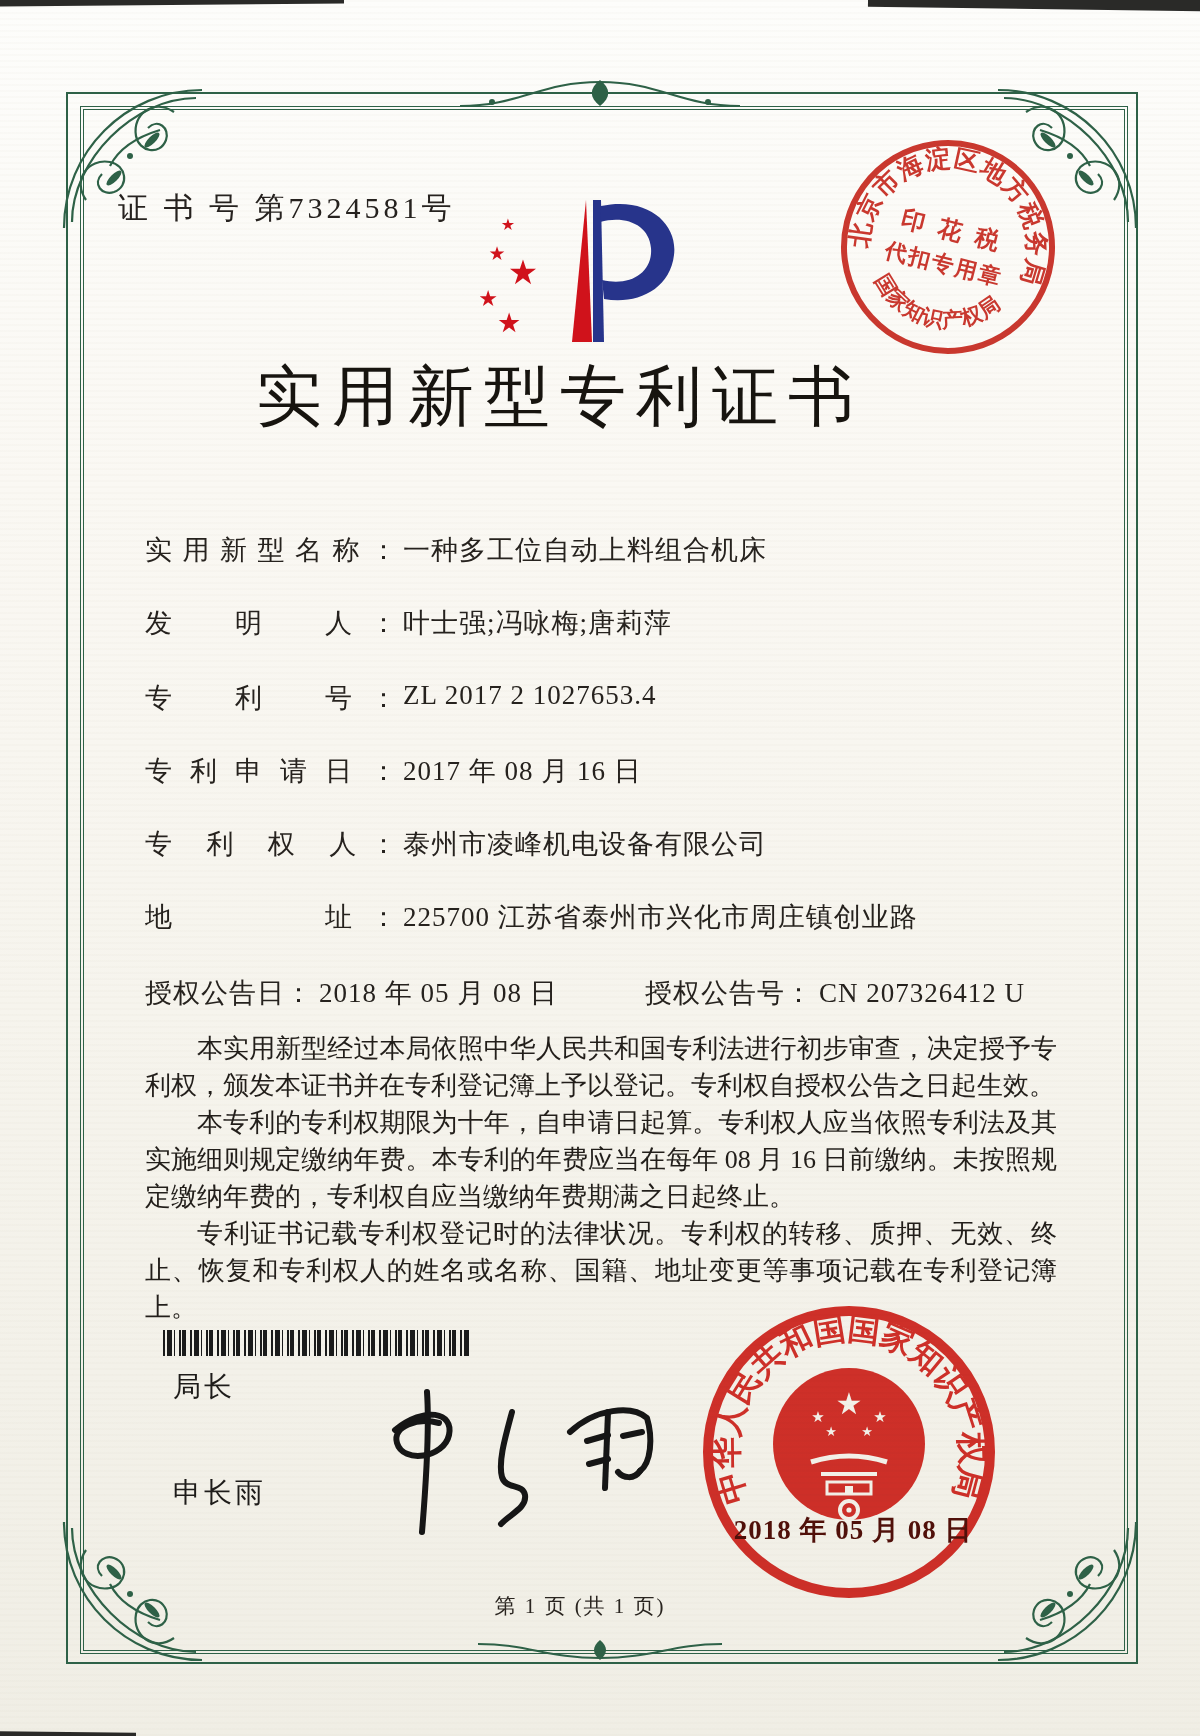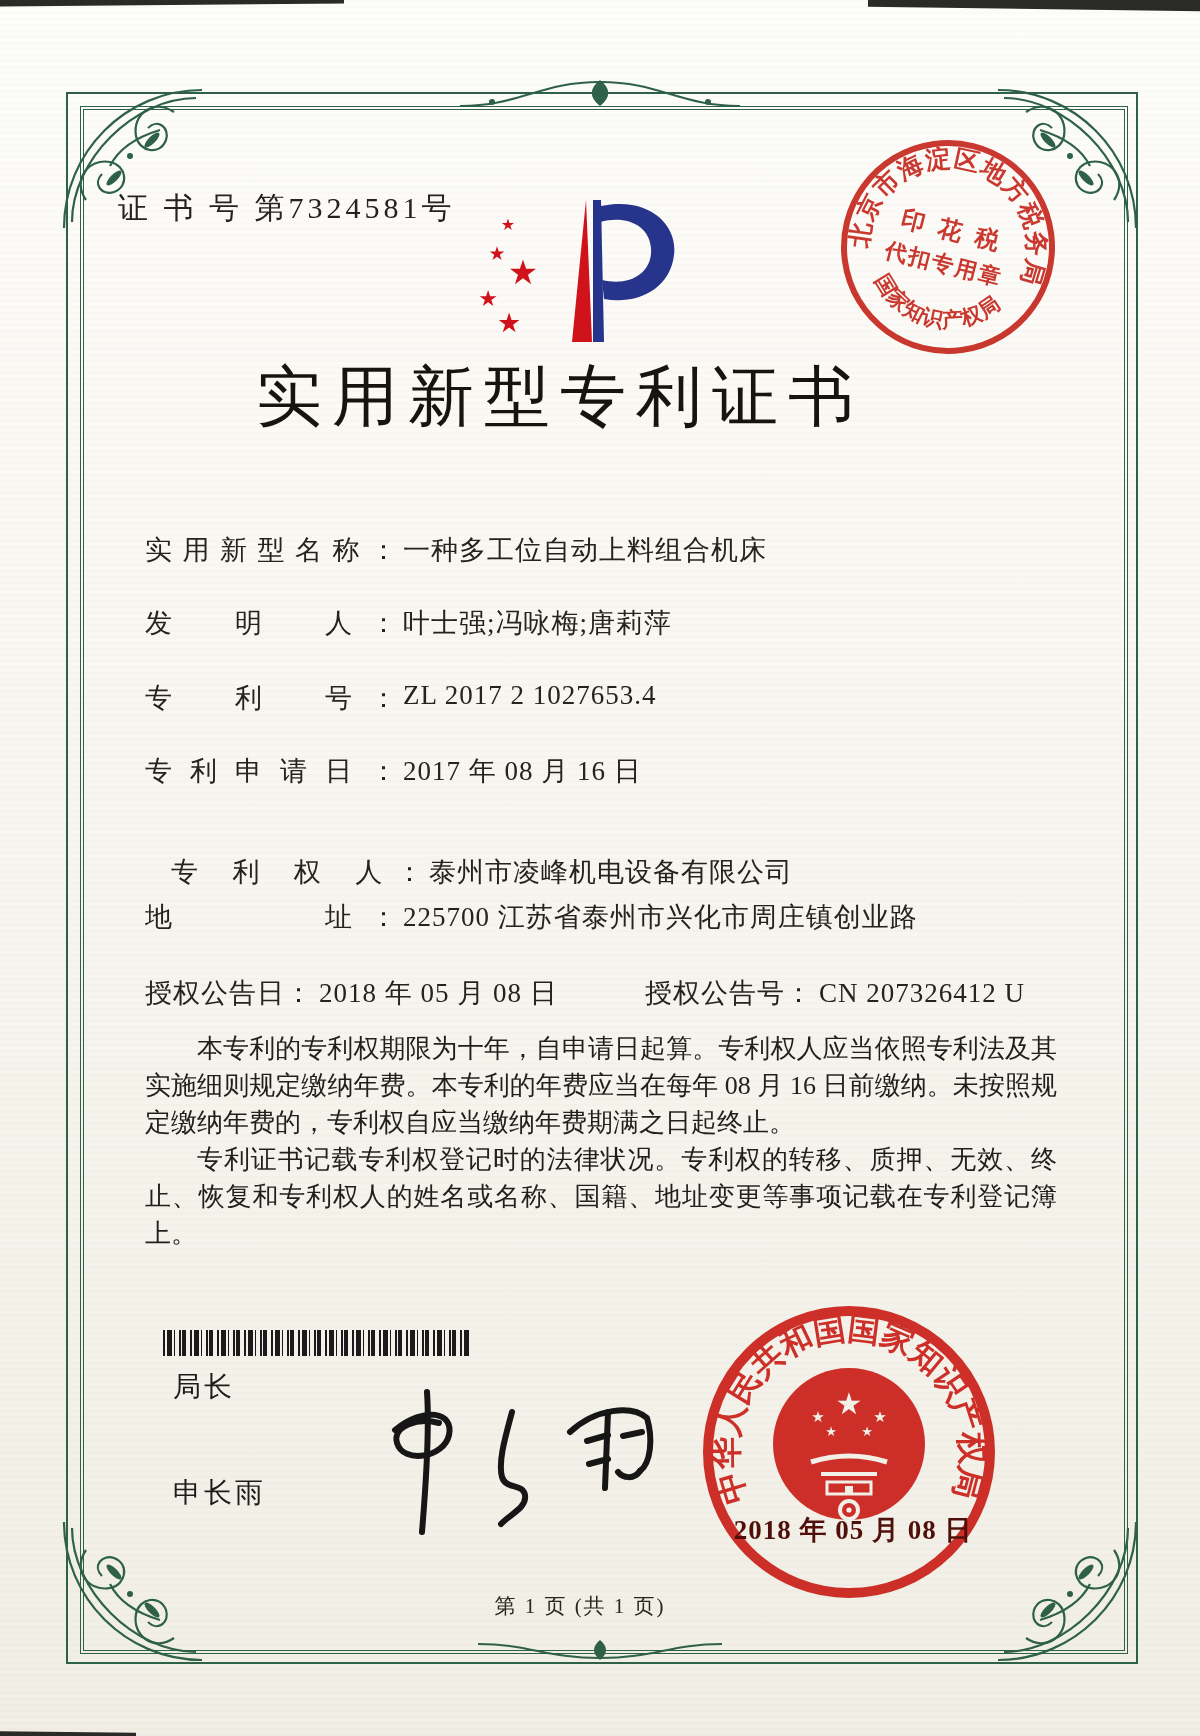--- a/index.html
+++ b/index.html
@@ -153,34 +153,35 @@
   </div>
   <div class="field-row" style="top:605px;">
     <span class="field-label">发　明　人：</span><span class="field-value">叶士强;冯咏梅;唐莉萍</span>
   </div>
   <div class="field-row" style="top:680px;">
     <span class="field-label">专　利　号：</span><span class="field-value">ZL 2017 2 1027653.4</span>
   </div>
   <div class="field-row" style="top:753px;">
     <span class="field-label">专利申请日：</span><span class="field-value">2017 年 08 月 16 日</span>
   </div>
-  <div class="field-row" style="top:854px;margin-left:26px;">
+  <div class="field-row" style="top:826px;">
     <span class="field-label">专 利 权 人：</span><span class="field-value">泰州市凌峰机电设备有限公司</span>
   </div>
   <div class="field-row" style="top:899px;">
     <span class="field-label">地　　　址：</span><span class="field-value">225700 江苏省泰州市兴化市周庄镇创业路</span>
   </div>
   <div class="field-row" style="top:975px;">
     <span class="grant-label">授权公告日：</span><span class="field-value">2018 年 05 月 08 日</span>
     <span class="grant-group-b">
       <span class="grant-label">授权公告号：</span><span class="field-value">CN 207326412 U</span>
     </span>
   </div>
 
   <div class="body-text">
+    <p>本实用新型经过本局依照中华人民共和国专利法进行初步审查，决定授予专利权，颁发本证书并在专利登记簿上予以登记。专利权自授权公告之日起生效。</p>
     <p>本专利的专利权期限为十年，自申请日起算。专利权人应当依照专利法及其实施细则规定缴纳年费。本专利的年费应当在每年 08 月 16 日前缴纳。未按照规定缴纳年费的，专利权自应当缴纳年费期满之日起终止。</p>
     <p>专利证书记载专利权登记时的法律状况。专利权的转移、质押、无效、终止、恢复和专利权人的姓名或名称、国籍、地址变更等事项记载在专利登记簿上。</p>
   </div>
 
   <div class="barcode"></div>
 
   <div class="sig-title">局长</div>
   <div class="sig-name">申长雨</div>
 
   <svg class="signature-svg" width="330" height="165" viewBox="0 0 330 165">

